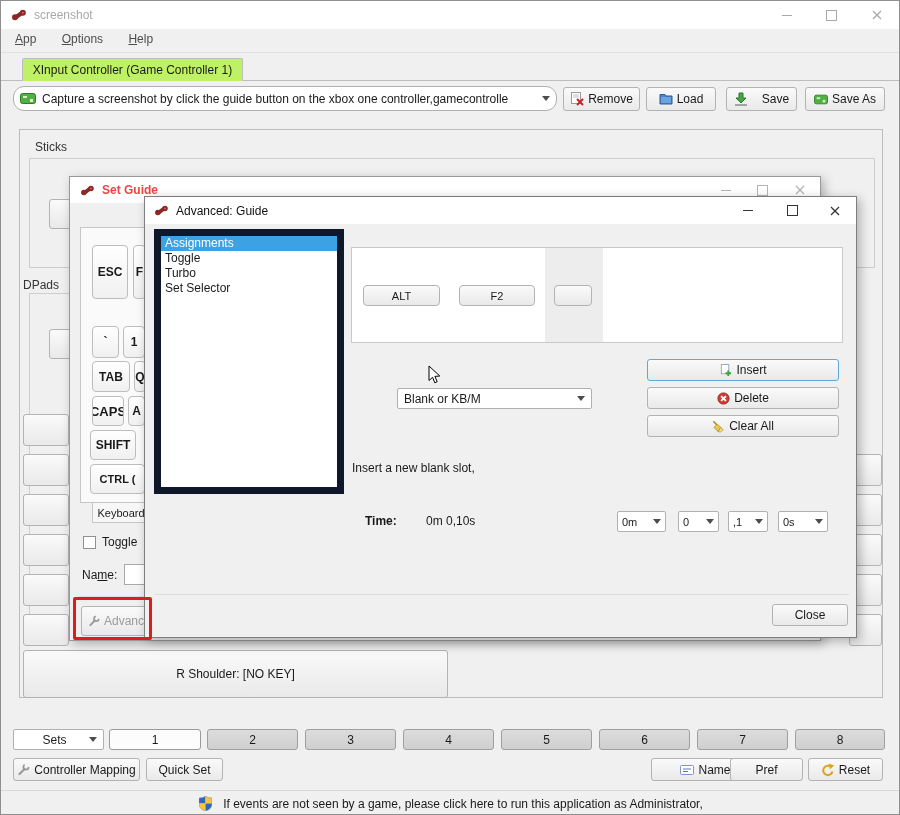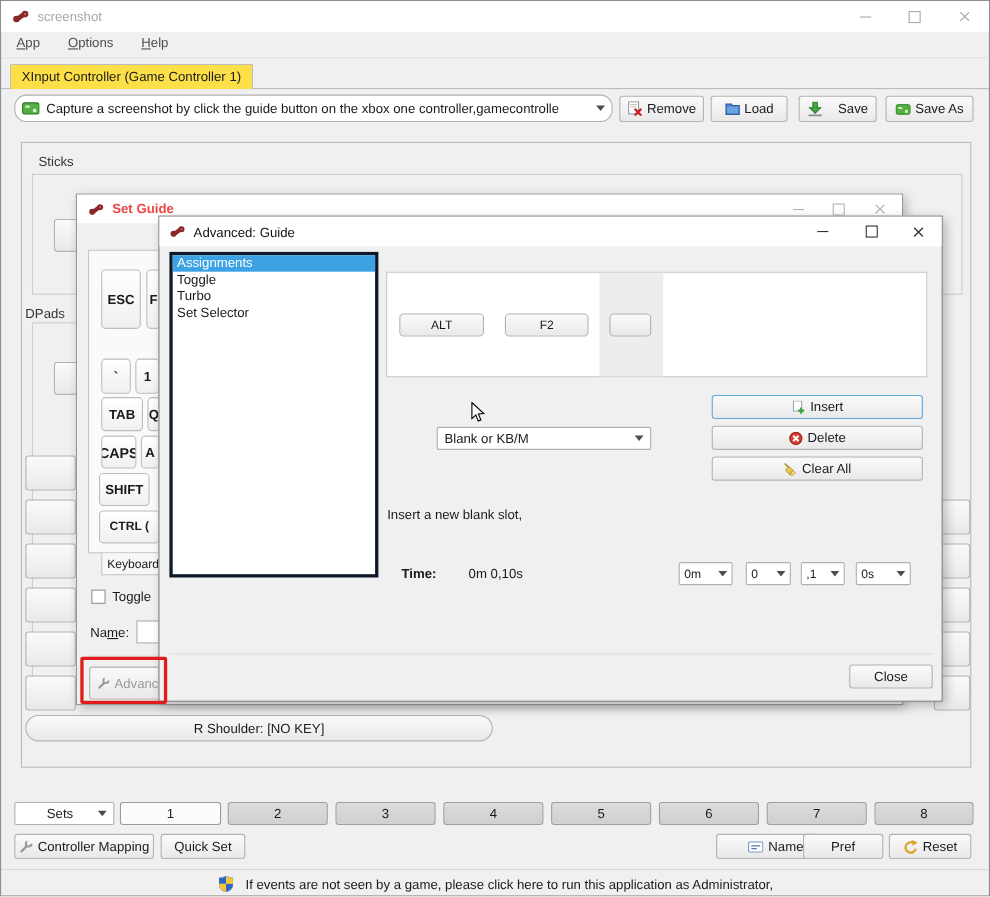--- a/index.html
+++ b/index.html
@@ -136,21 +136,21 @@
     </div>
   </div>
 
   <div class="abs" style="left:0;top:28px;width:900px;height:24px;padding-left:10px;border-bottom:1px solid #e2e2e2;">
     <span class="menu-item">App</span>
     <span class="menu-item">Options</span>
     <span class="menu-item">Help</span>
   </div>
 
   <div class="abs" style="left:0;top:79px;width:900px;height:1px;background:#bdbdbd;"></div>
-  <div class="abs flexc" style="left:8px;top:57px;width:221px;height:23px;background:#fde047;border:1px solid #bdbdbd;border-bottom:none;border-radius:2px 2px 0 0;justify-content:center;z-index:2;">
+  <div class="abs flexc" style="left:21px;top:57px;width:221px;height:23px;background:#bef264;border:1px solid #bdbdbd;border-bottom:none;border-radius:2px 2px 0 0;justify-content:center;z-index:2;">
     <span>XInput Controller (Game Controller 1)</span>
   </div>
 
   <div class="combo" style="left:12px;top:85px;width:544px;height:25px;border-radius:11px;">
     <svg class="ic" width="16" height="15" style="margin-right:6px">
         <use href="#sym-greenpad"></use>
       </svg>
     <span style="white-space:nowrap;overflow:hidden;">Capture a screenshot by click the guide button on the xbox one controller,gamecontrolle</span>
     <span class="arrow"></span>
   </div>
@@ -193,21 +193,21 @@
   <div class="btn" style="left:22px;top:533px;width:46px;height:32px;"></div>
   <div class="btn" style="left:22px;top:573px;width:46px;height:32px;"></div>
   <div class="btn" style="left:22px;top:613px;width:46px;height:32px;"></div>
 
   <div class="btn" style="left:848px;top:453px;width:33px;height:32px;"></div>
   <div class="btn" style="left:848px;top:493px;width:33px;height:32px;"></div>
   <div class="btn" style="left:848px;top:533px;width:33px;height:32px;"></div>
   <div class="btn" style="left:848px;top:573px;width:33px;height:32px;"></div>
   <div class="btn" style="left:848px;top:613px;width:33px;height:32px;"></div>
 
-  <div class="btn" style="left:22px;top:649px;width:425px;height:24px;border-radius:16px;">
+  <div class="btn" style="left:22px;top:649px;width:425px;height:48px;">
     <span>R Shoulder: [NO KEY]</span>
   </div>
 
   <div class="combo" style="left:12px;top:728px;width:91px;height:21px;">
     <span style="flex:1;text-align:center;">Sets</span>
     <span class="arrow"></span>
   </div>
   <div class="btn" style="left:108px;top:728px;width:92px;height:21px;background:#fcfcfc;border-color:#9a9a9a;">1</div>
   <div class="btn" style="left:206px;top:728px;width:91px;height:21px;background:linear-gradient(#dcdcdc,#cfcfcf);border-color:#9f9f9f;">2</div>
   <div class="btn" style="left:304px;top:728px;width:91px;height:21px;background:linear-gradient(#dcdcdc,#cfcfcf);border-color:#9f9f9f;">3</div>
@@ -316,21 +316,21 @@
             <div class="glyph-max"></div>
           </div>
         <div class="winctl" style="width:42px;">
             <svg class="ic" width="10" height="10">
               <use href="#sym-closex"></use>
             </svg>
           </div>
       </div>
     </div>
 
-    <div class="abs" style="left:9px;top:32px;width:190px;height:296px;background:#fff;border:3px solid #0f172a;">
+    <div class="abs" style="left:9px;top:32px;width:190px;height:265px;background:#fff;border:7px solid #0f172a;">
       <div class="list-item sel">Assignments</div>
       <div class="list-item">Toggle</div>
       <div class="list-item">Turbo</div>
       <div class="list-item">Set Selector</div>
     </div>
 
     <div class="abs" style="left:206px;top:50px;width:492px;height:96px;background:#fff;border:1px solid #c9c9c9;">
       <div class="abs" style="left:193px;top:0;width:58px;height:94px;background:#ededed;"></div>
     </div>
     <div class="btn" style="left:218px;top:88px;width:77px;height:21px;font-size:11px;border-radius:4px;">ALT</div>

